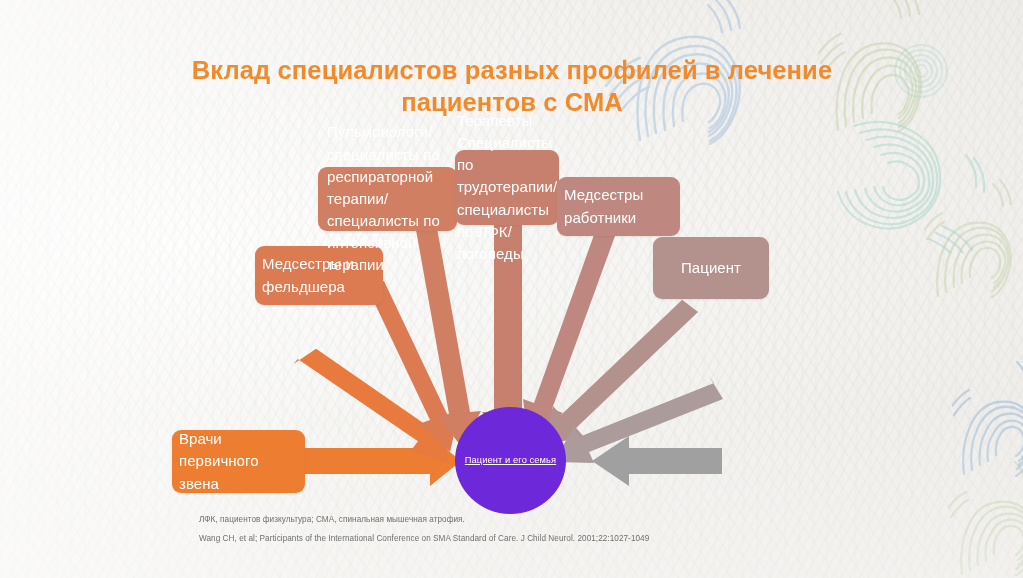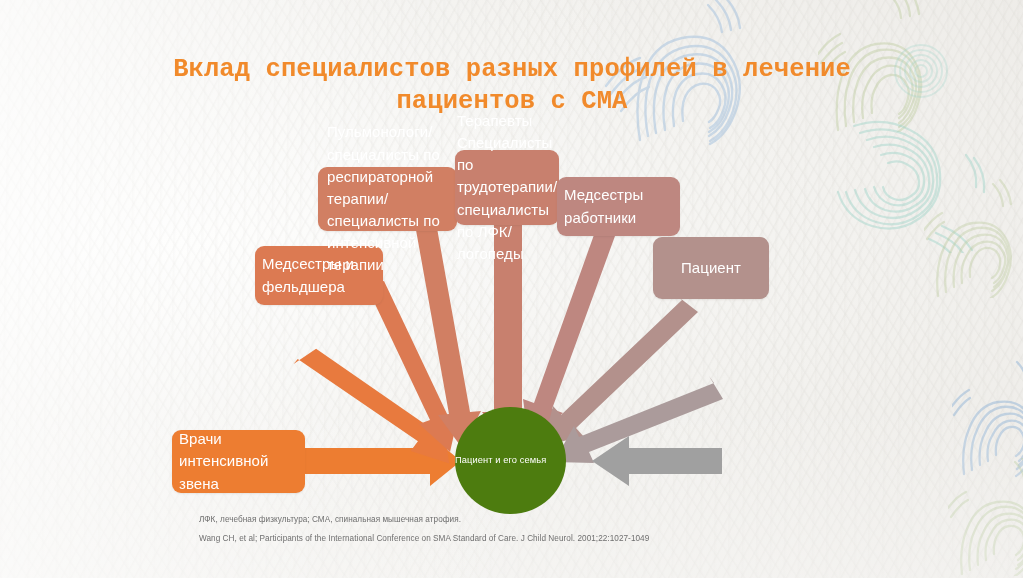--- a/index.html
+++ b/index.html
@@ -63,21 +63,20 @@
     position: absolute;
     left: 138px;
     top: 54px;
     width: 748px;
     text-align: center;
     color: #F18A2B;
     font-size: 25.5px;
     font-weight: bold;
     line-height: 1.26;
     letter-spacing: .1px;
-    font-family: Liberation Mono, monospace;
   }
 
   
   .node {
     position: absolute;
     box-sizing: border-box;
     border-radius: 9px;
     color: #ffffff;
     font-size: 15px;
     font-weight: normal;
@@ -89,30 +88,31 @@
     padding: 5px 7px;
     letter-spacing: .05px;
     box-shadow: 0 1px 2px rgba(90,70,60,.10);
   }
   .node.big-pad { padding: 6px 9px; }
 
   
   .hub {
     position: absolute;
     border-radius: 50%;
-    background: #4d7c0f;
+    background: #6d28d9;
     color: #ffffff;
     display: flex;
     align-items: center;
-    justify-content: flex-start;
+    justify-content: center;
     text-align: center;
     font-size: 9.3px;
     line-height: 1.55;
     font-weight: normal;
     letter-spacing: .1px;
+    text-decoration: underline;
   }
 
   
   .arrows { position: absolute; inset: 0; }
 
   
   .foot {
     position: absolute;
     color: #6f6f6f;
     font-size: 8.2px;
@@ -255,21 +255,21 @@
     <path fill="#AB9B9B" d="M709 376 L723 399 L589 452 L594 463 L554 462 L574 426 L579 437 L714 383 Z"></path>
 
     <path fill="#A0A0A0" d="M722 448 L629 448 L629 436 L592 461 L629 486 L629 474 L722 474 Z"></path>
   </svg>
 
   <div class="hub" style="left:455px; top:407px; width:111px; height:107px;">
     <span>Пациент и его семья</span>
   </div>
 
   <div class="node" style="left:172px; top:430px; width:133px; height:63px; background:#ED7D31;">
-    <span>Врачи интенсивной звена</span>
+    <span>Врачи первичного звена</span>
   </div>
 
 
   <div class="node" style="left:255px; top:246px; width:128px; height:59px; background:#DC7A52;">
     <span>Медсестры и фельдшера</span>
   </div>
 
   <div class="node big-pad" style="left:318px; top:167px; width:139px; height:64px; background:#D17F63;">
     <span>Пульмонологи/ специалисты по респираторной терапии/специалисты по интенсивной терапии</span>
   </div>
@@ -283,16 +283,16 @@
   </div>
 
   <div class="node" style="left:653px; top:237px; width:116px; height:62px; background:#B3918C;">
     <span>Пациент</span>
   </div>
 
 
 
   <div class="title">Вклад специалистов разных профилей в лечение пациентов с СМА</div>
 
-  <div class="foot foot-1">ЛФК, лечебная физкультура; СМА, спинальная мышечная атрофия.</div>
+  <div class="foot foot-1">ЛФК, пациентов физкультура; СМА, спинальная мышечная атрофия.</div>
   <div class="foot foot-2">Wang CH, et al; Participants of the International Conference on SMA Standard of Care. J Child Neurol. 2001;22:1027-1049</div>
 
 </div>
 
 </body></html>

